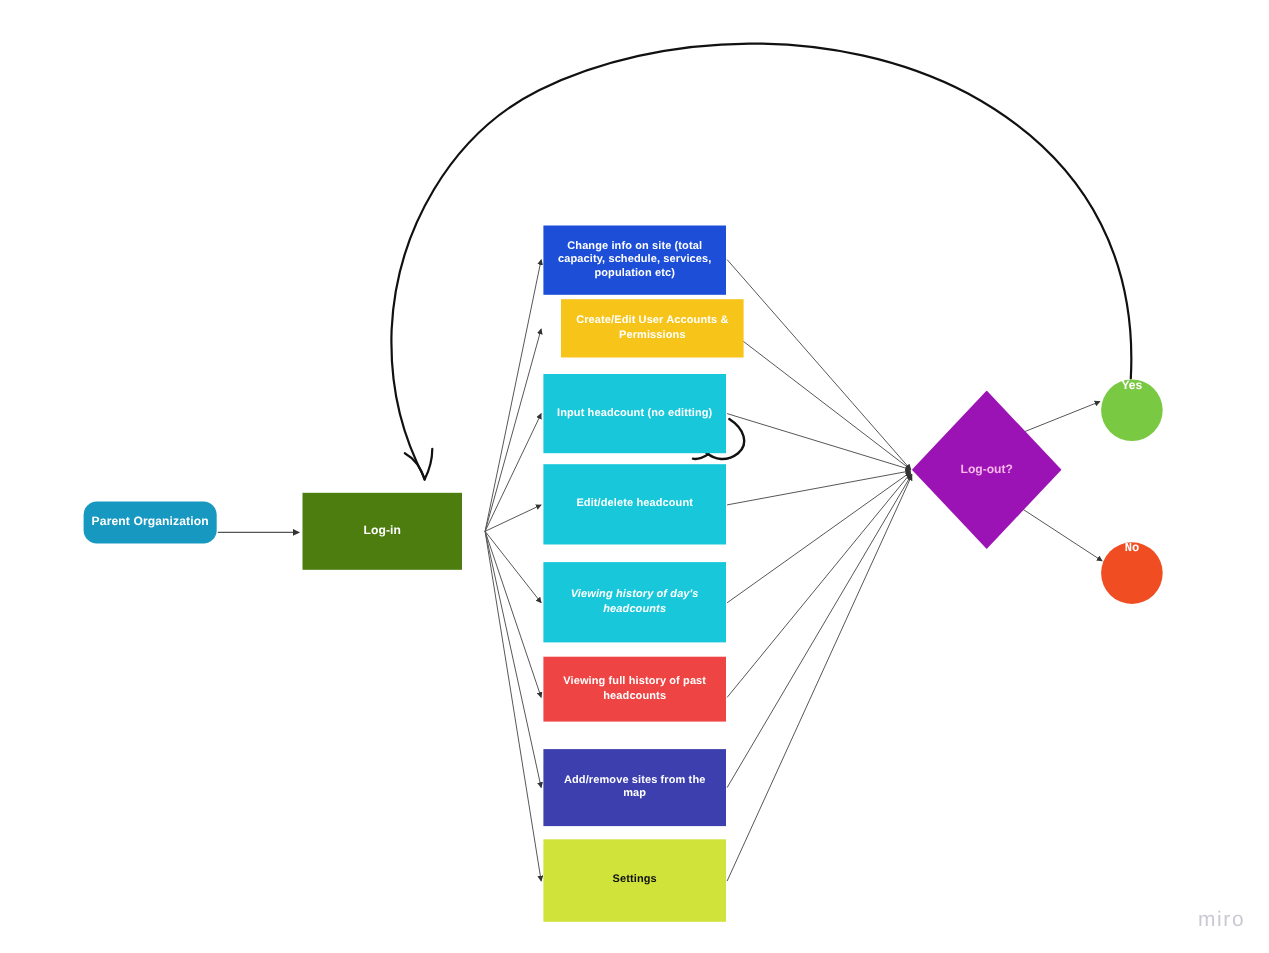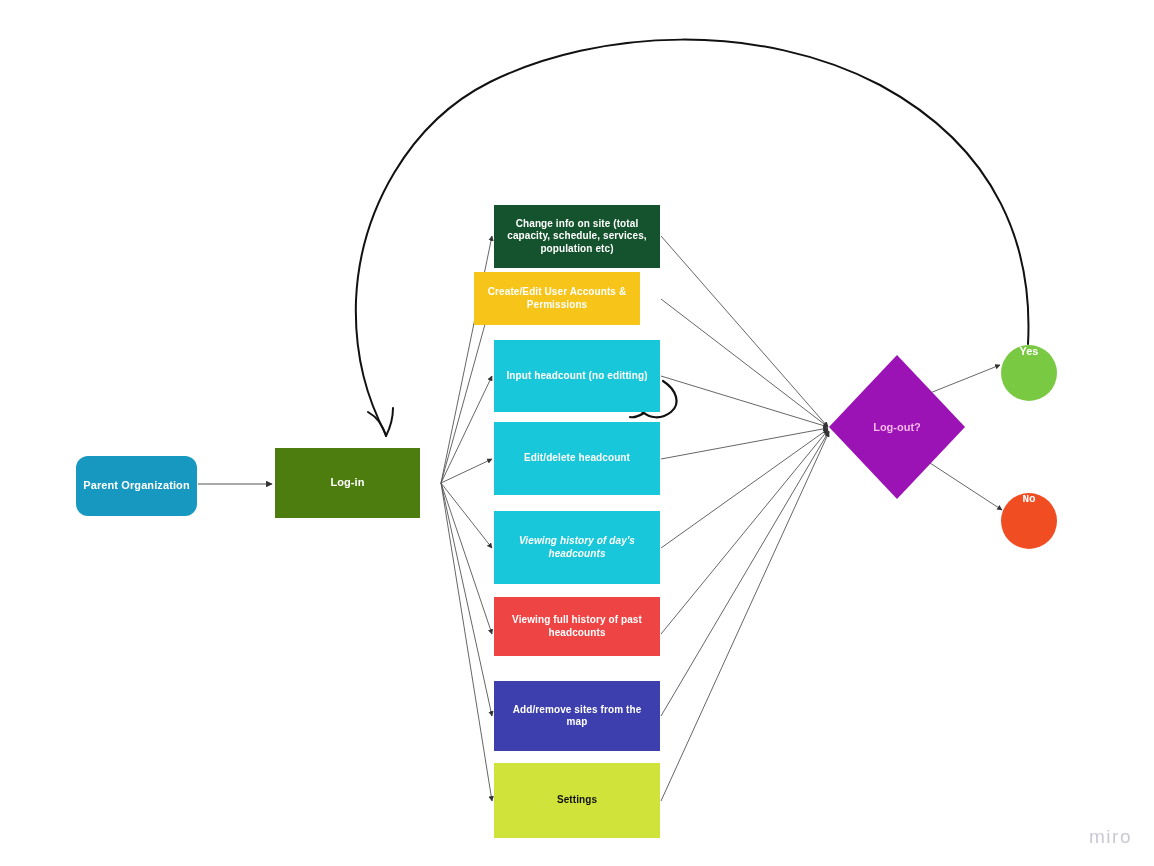--- a/index.html
+++ b/index.html
@@ -139,33 +139,33 @@
       <path d="M 386 436 C 390 428, 393 418, 393 408" fill="none" stroke="#111111" stroke-width="2" stroke-linecap="round"></path>
     </g>
 
     <g>
       <path d="M 663 381 C 677 390, 681 404, 671 412 C 661 420, 649 418, 643 412" fill="none" stroke="#111111" stroke-width="2.2" stroke-linecap="round"></path>
       <path d="M 644 413 C 638 409, 635 404, 635 399" fill="none" stroke="#111111" stroke-width="2.2" stroke-linecap="round"></path>
       <path d="M 644 413 C 639 416, 634 418, 630 417" fill="none" stroke="#111111" stroke-width="2.2" stroke-linecap="round"></path>
     </g>
   </svg>
 
-  <div class="node rounded" style="left:76px; top:456px; width:121px; height:60px; background:#1698c1; color:#ffffff; font-size:11px;">
+  <div class="node rounded" style="left:76px; top:456px; width:121px; height:38px; background:#1698c1; color:#ffffff; font-size:11px;">
     <span class="node-label">Parent Organization</span>
   </div>
 
   <div class="node rect" style="left:275px; top:448px; width:145px; height:70px; background:#4d7c0f; color:#ffffff; font-size:11px;">
     <span class="node-label">Log-in</span>
   </div>
 
-  <div class="node rect" style="left:494px; top:205px; width:166px; height:63px; background:#14532d; color:#ffffff; font-size:10px;">
+  <div class="node rect" style="left:494px; top:205px; width:166px; height:63px; background:#1d4ed8; color:#ffffff; font-size:10px;">
     <span class="node-label">Change info on site (total capacity, schedule, services, population etc)</span>
   </div>
 
-  <div class="node rect" style="left:474px; top:272px; width:166px; height:53px; background:#f7c41a; color:#ffffff; font-size:10px;">
+  <div class="node rect" style="left:510px; top:272px; width:166px; height:53px; background:#f7c41a; color:#ffffff; font-size:10px;">
     <span class="node-label">Create/Edit User Accounts &amp; Permissions</span>
   </div>
 
   <div class="node rect" style="left:494px; top:340px; width:166px; height:72px; background:#18c8da; color:#ffffff; font-size:10px;">
     <span class="node-label">Input headcount (no editting)</span>
   </div>
 
   <div class="node rect" style="left:494px; top:422px; width:166px; height:73px; background:#18c8da; color:#ffffff; font-size:10px;">
     <span class="node-label">Edit/delete headcount</span>
   </div>

